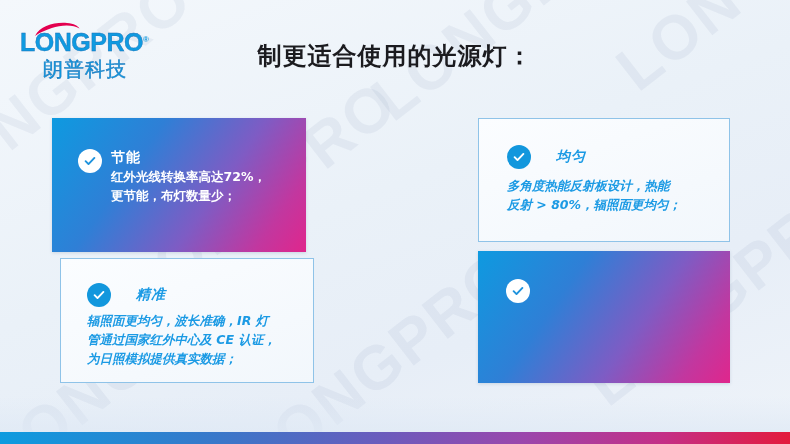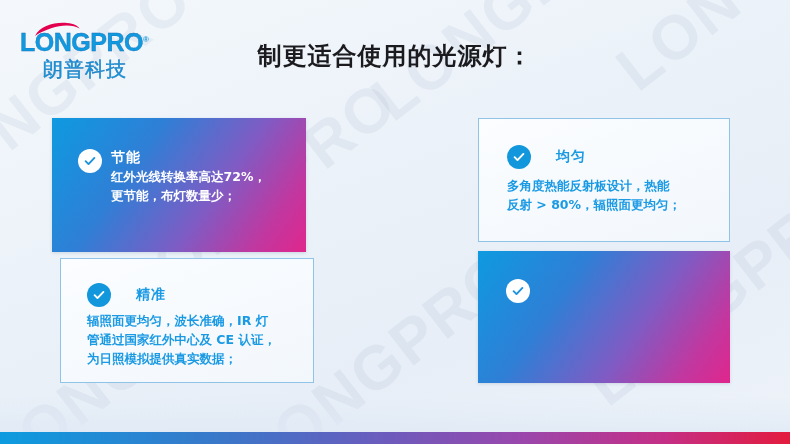--- a/index.html
+++ b/index.html
@@ -116,21 +116,21 @@
     letter-spacing:1px;
     line-height:1.35;
   }
   .c-body {
     font-family:"DejaVu Sans", sans-serif;
     font-weight:700;
     font-size:12.5px;
     line-height:1.52;
     white-space:pre-line;
   }
-  .onlight .c-head, .onlight .c-body { color:#1b9ae4; }
+  .onlight .c-head, .onlight .c-body { color:#1b9ae4;font-style:italic; }
   .ondarkc .c-head, .ondarkc .c-body { color:#ffffff; }
   .c-head.indent { padding-left:16px; }
 
   
   #card-energy    { left:52px;  top:118px; width:254px; height:134px; }
   #card-precision { left:60px;  top:258px; width:254px; height:125px;padding-left:13px; }
   #card-durable   { left:322px; top:118px; width:145px; height:265px; }
   #card-uniform   { left:478px; top:118px; width:252px; height:124px; }
   #card-custom    { left:478px; top:251px; width:252px; height:132px; }
 

